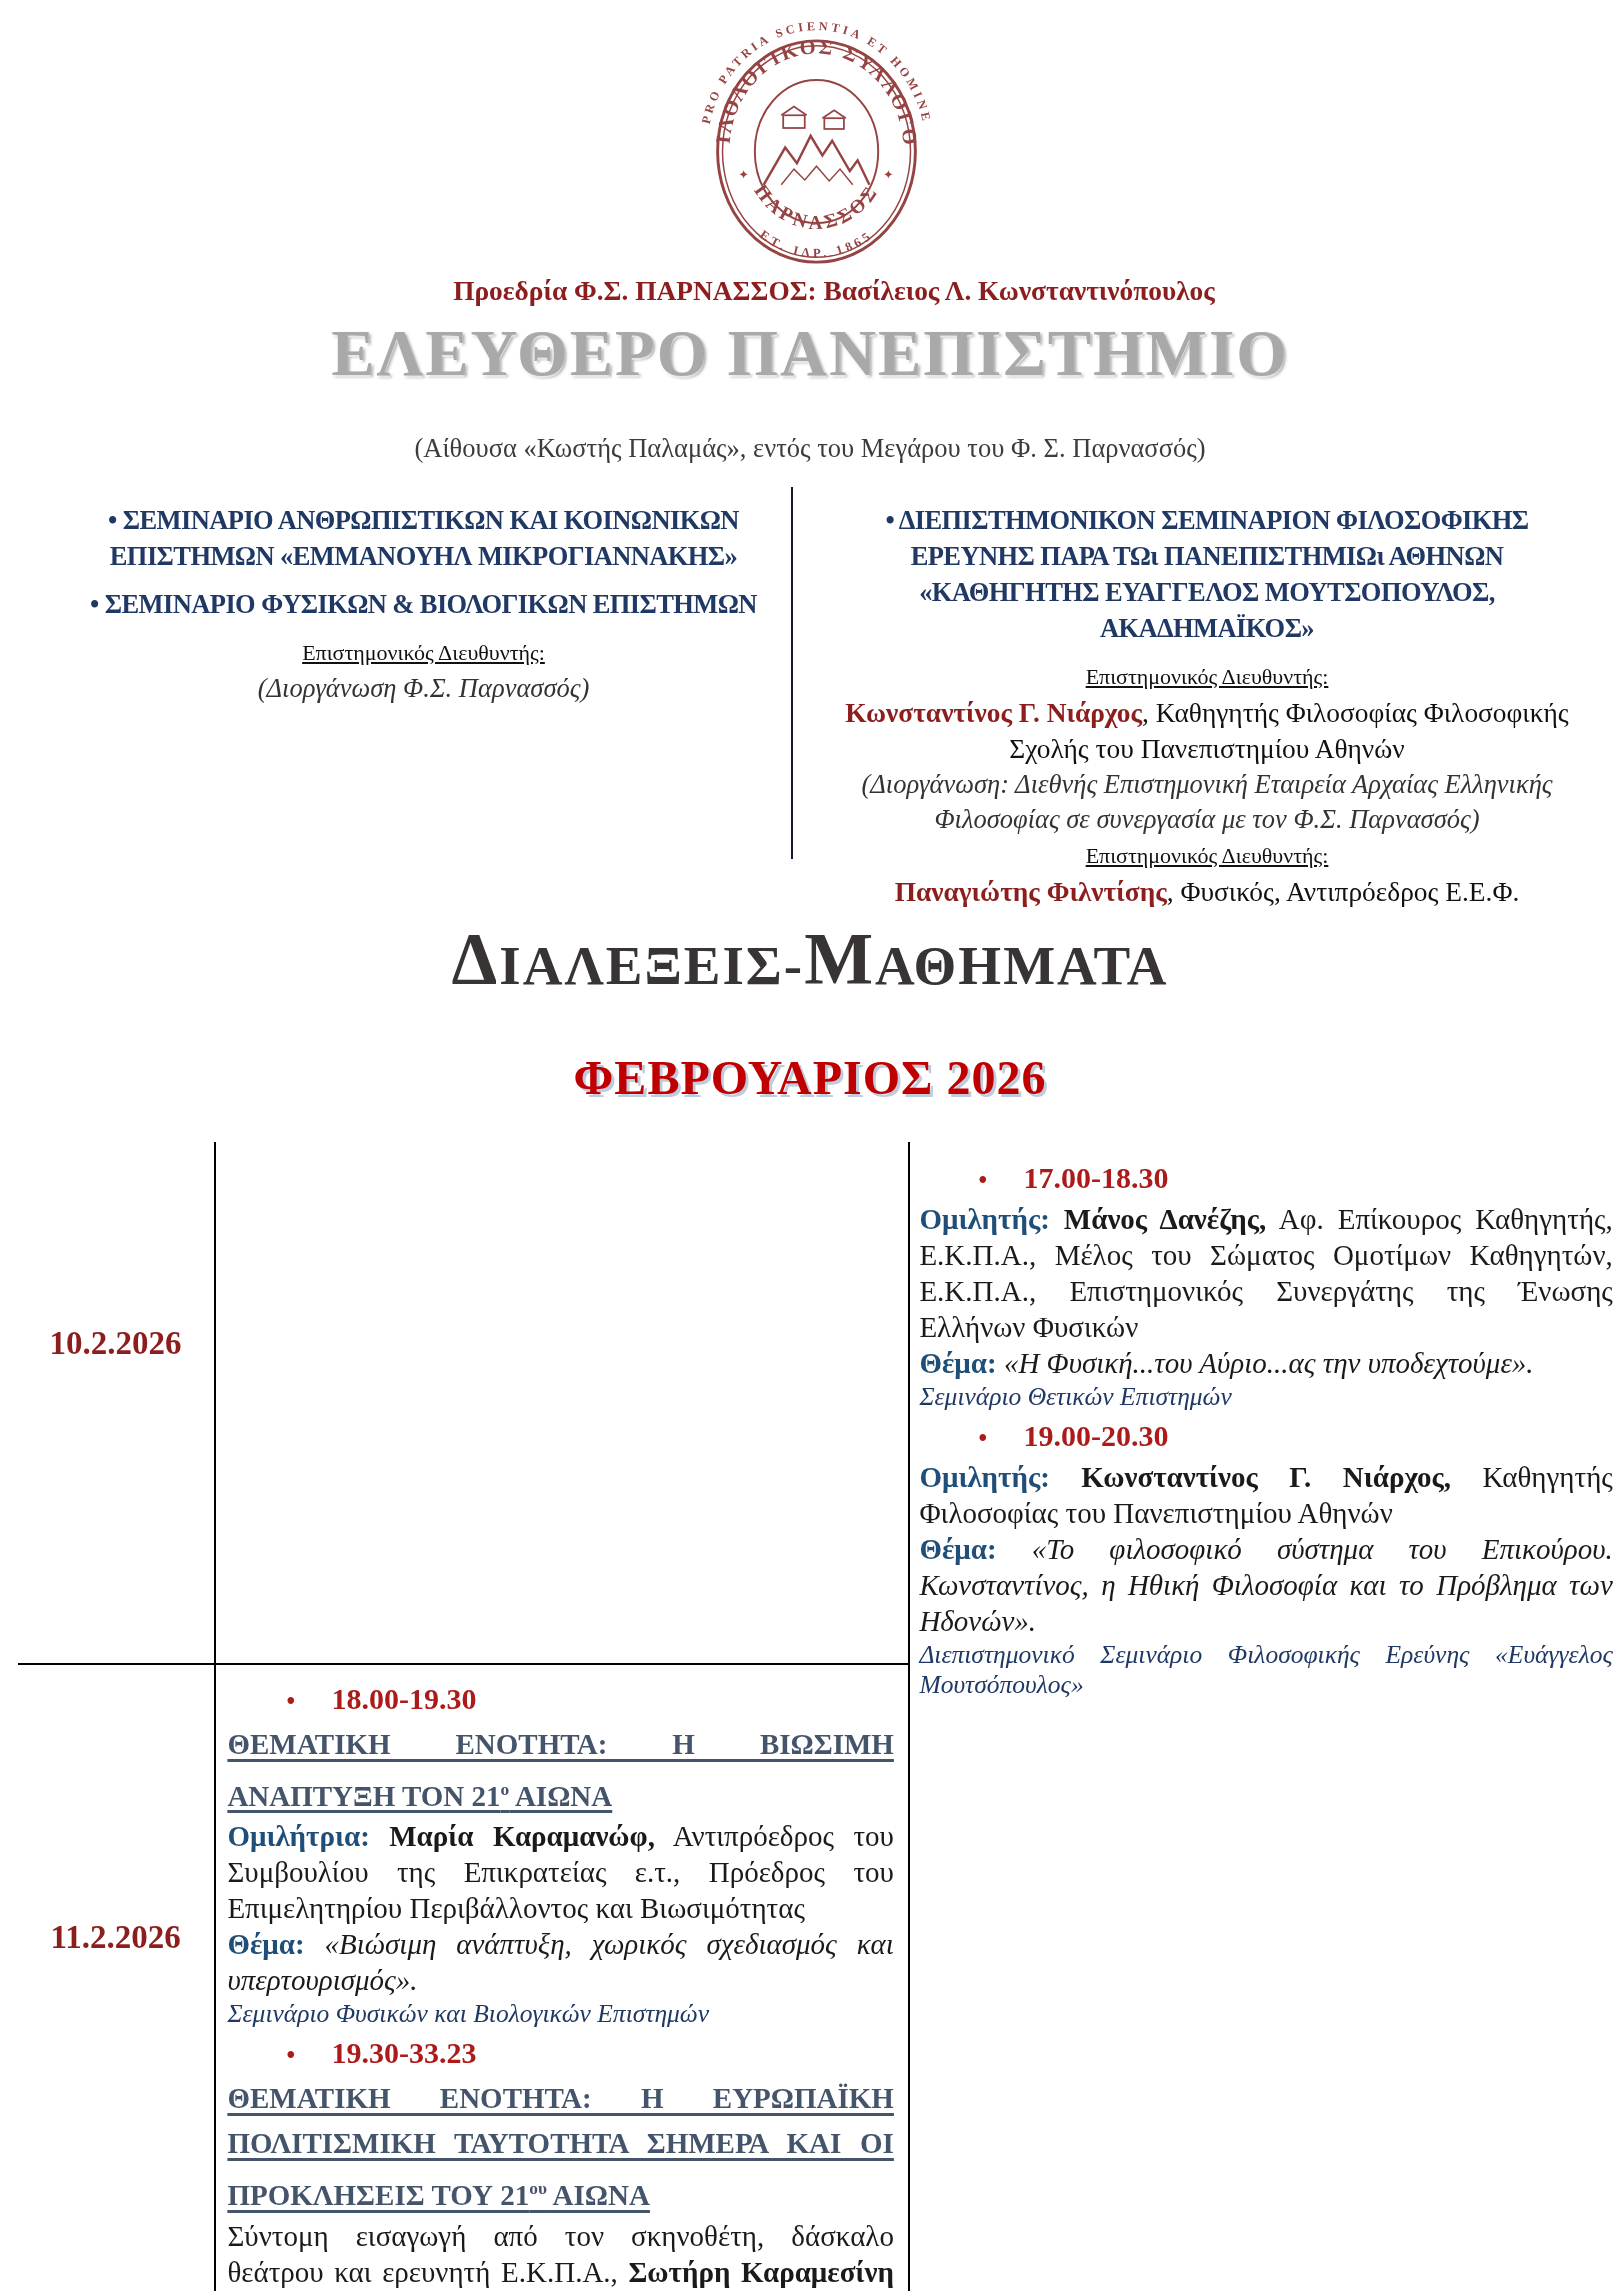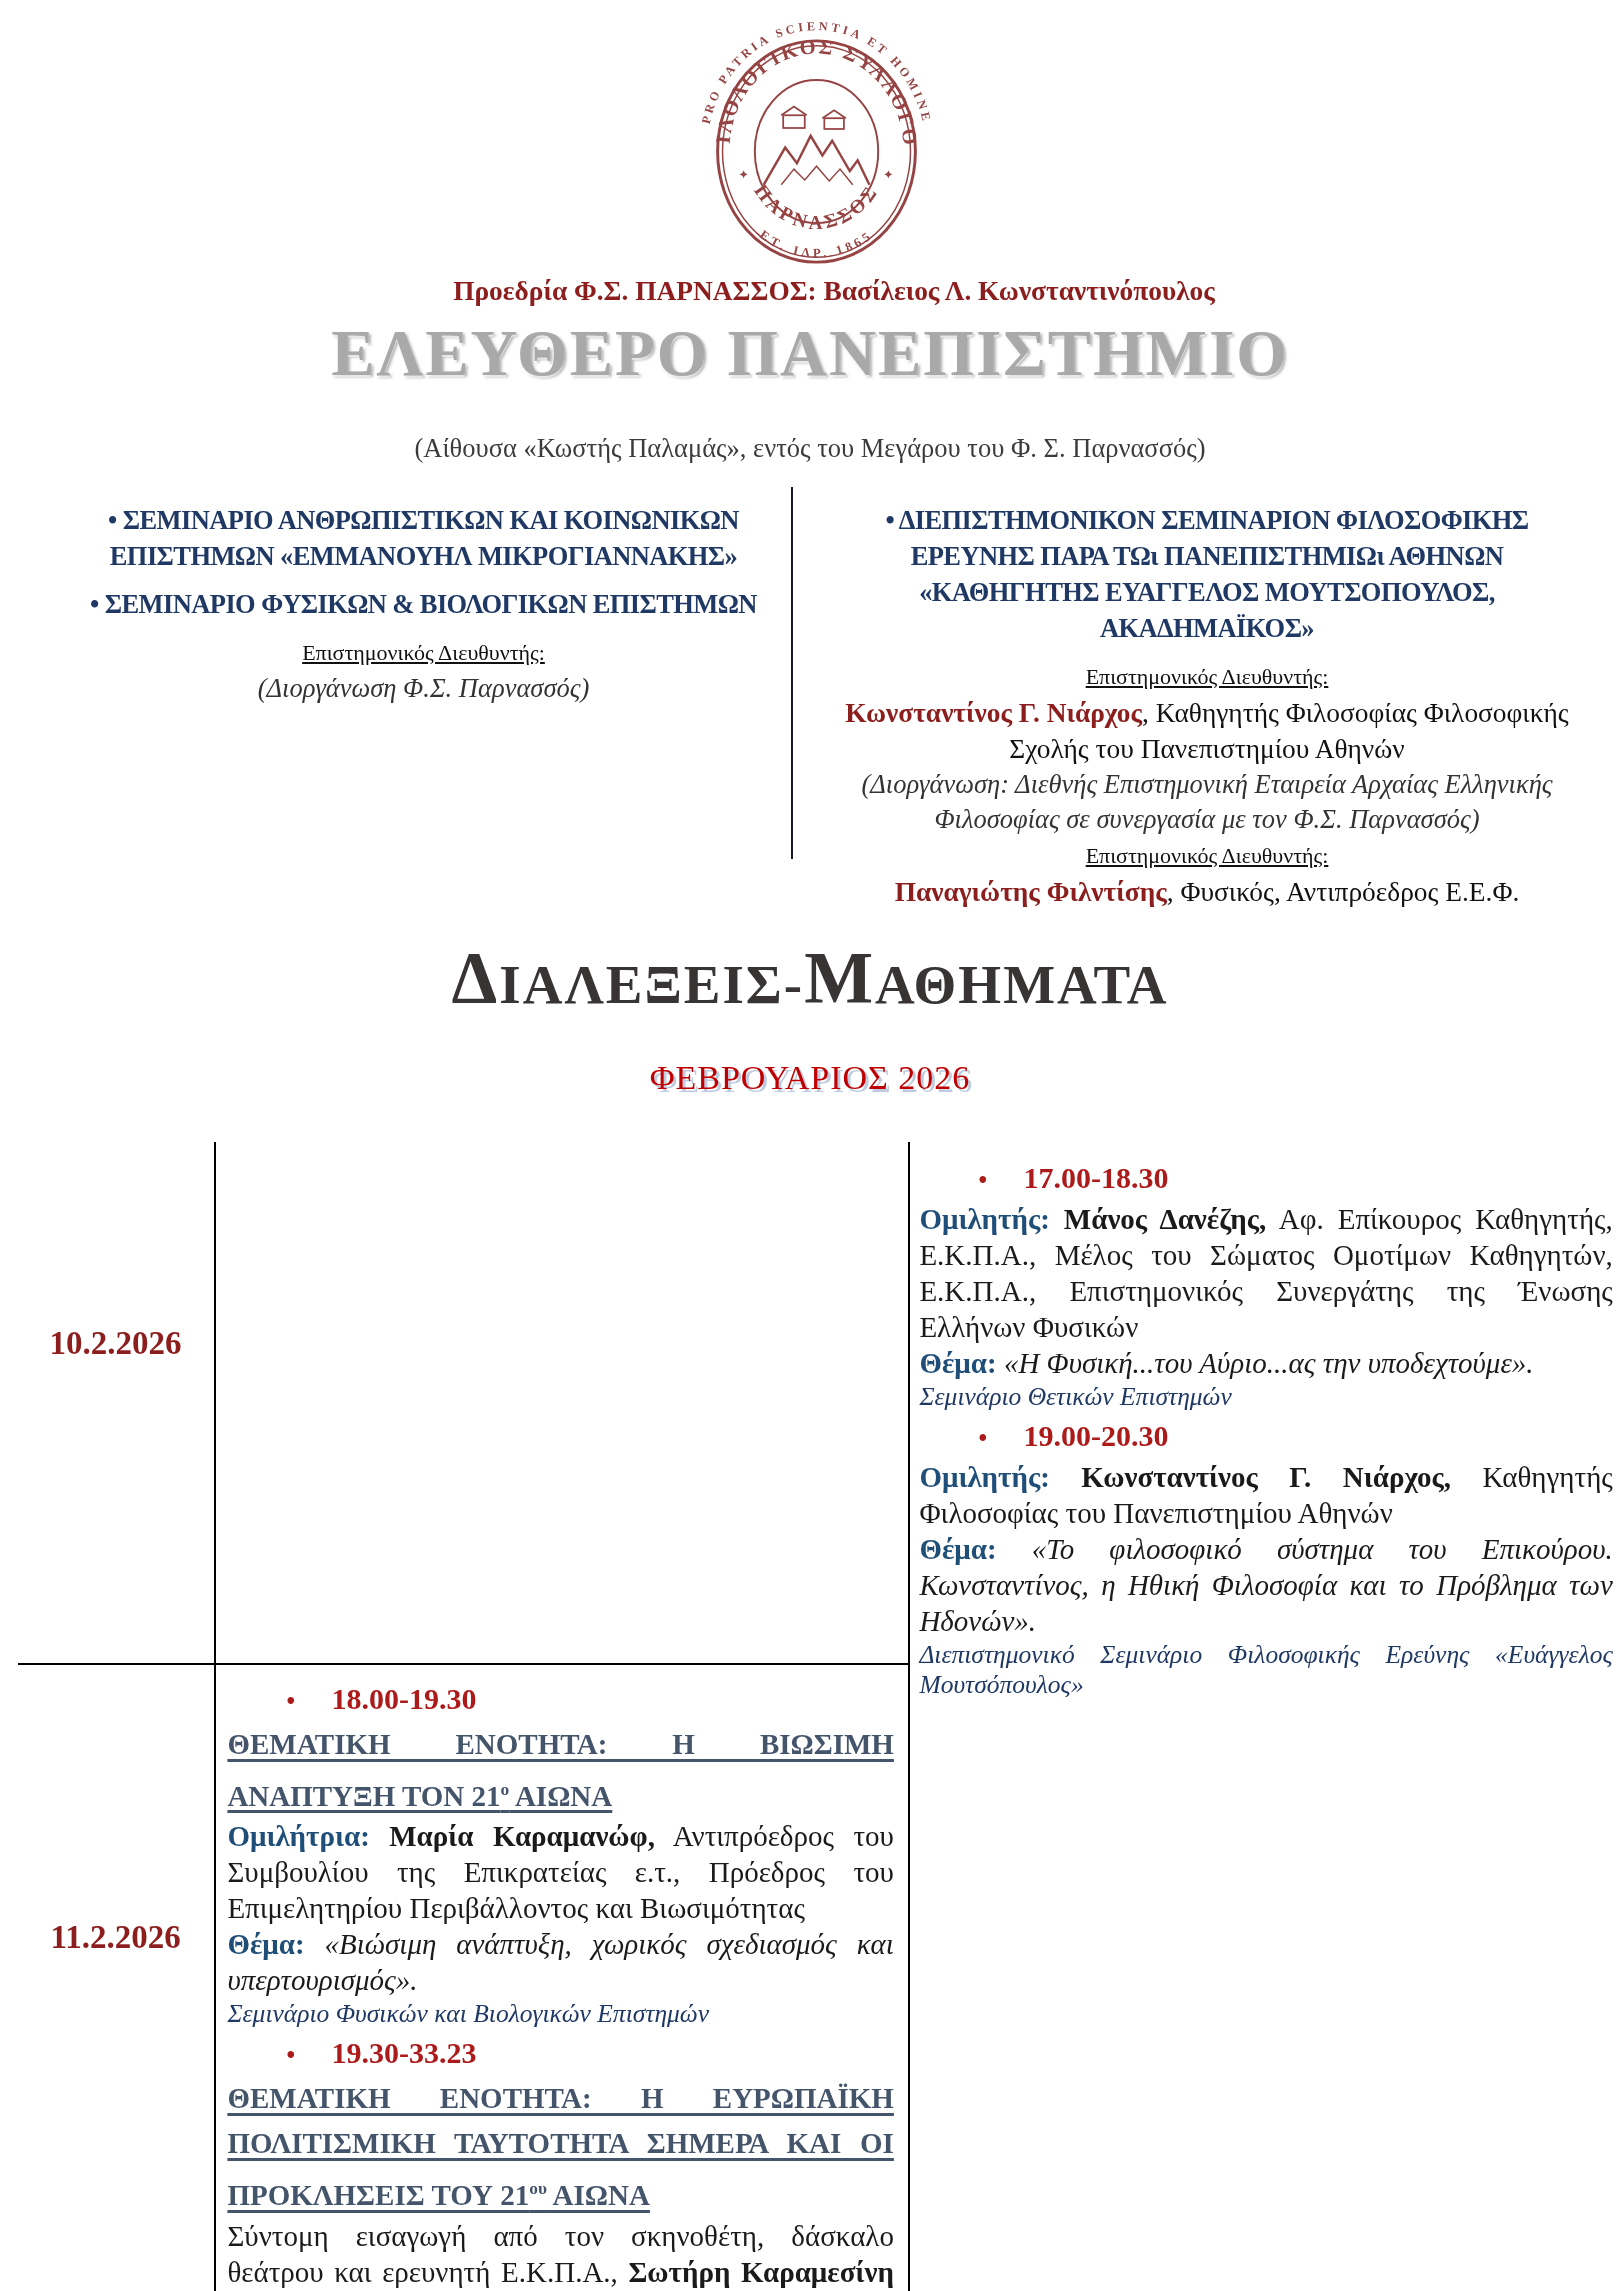--- a/index.html
+++ b/index.html
@@ -31,25 +31,25 @@
   .sem-right{position:absolute;left:815px;top:490px;width:784px;text-align:center;}
   .sem-divider{position:absolute;left:791px;top:487px;width:2px;height:372px;background:#15162B;}
   .sem-title{color:var(--navy);font-weight:bold;font-size:26.5px;line-height:36px;
     letter-spacing:-0.6px;margin:12px;}
   .sem-label{font-size:22px;line-height:37px;margin:0;color:#111;}
   .sem-label span{text-decoration:underline;}
   .sem-name-line{font-size:27.4px;line-height:36px;margin:0;color:#111;}
   .sem-name{color:var(--maroon);font-weight:bold;}
   .sem-org{font-size:26.5px;line-height:35px;font-style:italic;color:#333;margin:0;}
   
-  .lectures-title{position:absolute;top:938px;left:0;width:100%;text-align:center;
+  .lectures-title{position:absolute;top:919px;left:0;width:100%;text-align:center;
     font-size:55px;line-height:82px;font-weight:bold;color:#383434;letter-spacing:2px;}
   .lectures-title .cap{font-size:73px;}
   .month-title{position:absolute;top:1041px;left:0;width:100%;text-align:center;
-    font-size:34px;line-height:74px;font-weight:normal;color:var(--month-red);
+    font-size:48px;line-height:74px;font-weight:bold;color:var(--month-red);
     letter-spacing:1px;text-shadow:2.9px 2.9px 0 var(--month-shadow);}
   
   .schedule{position:absolute;top:1142px;left:17.6px;width:1603px;}
   .srow{display:flex;align-items:stretch;}
   .srow1{height:521px;}
   .srow2{height:628px;}
   .cell{box-sizing:border-box;}
   .c-date{width:198px;border-right:2px solid var(--line);display:flex;justify-content:center;}
   .c-mid{width:694px;border-right:2px solid var(--line);padding:11.8px 13.7px 0 11.8px;}
   .c-right{flex:1;padding:13.7px 7.8px 0 9.8px;}

